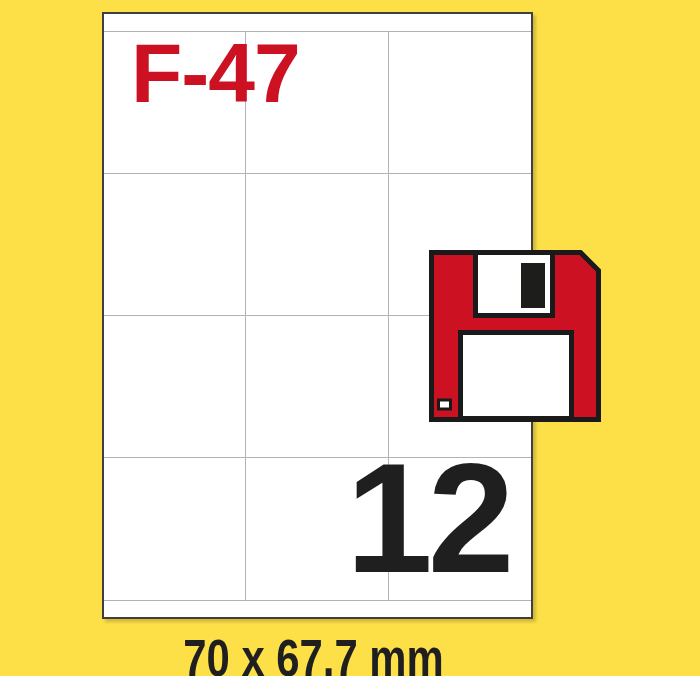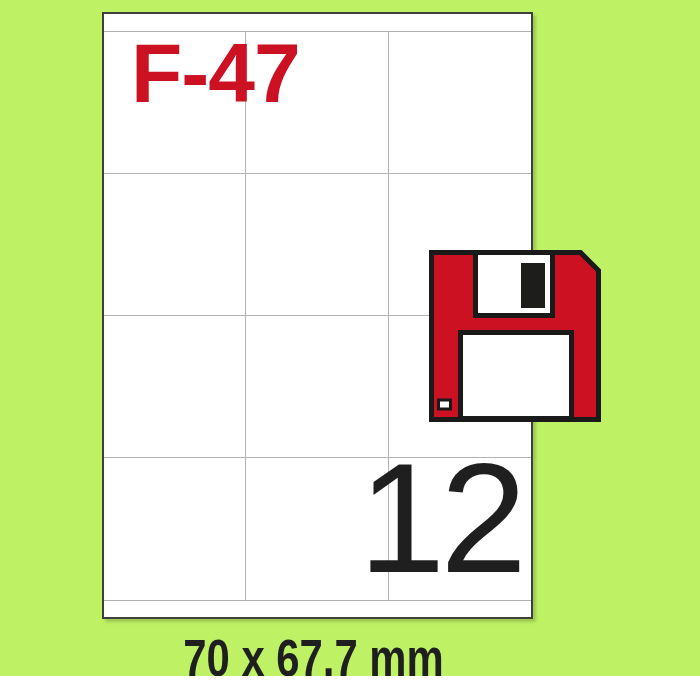--- a/index.html
+++ b/index.html
@@ -1,18 +1,18 @@
 <!DOCTYPE html>
 <html style="--accent-red: #cc1122; --text-dark: #1f1f1f; --grid-line: #b3b3b3; --sheet-border: #3f3f3f; --floppy-outline: #1a1a1a;"><head>
 <meta charset="utf-8">
 <style>
   html,body { margin:0; padding:0; }
   body { font-family:"Liberation Sans", sans-serif; background:#ffffff; }
   .canvas {
-    position:relative; width:700px; height:676px; background:#bef264;
+    position:relative; width:700px; height:676px; background:#fde047;
     overflow:hidden;
   }
   .sheet {
     position:absolute; left:102px; top:12px; width:427px; height:603px;
     background:#ffffff; border:2px solid var(--sheet-border,#3f3f3f);
     box-shadow:3px 3px 3px rgba(0,0,0,0.18);
   }
   .label-grid {
     position:absolute; left:0; top:17px; width:427px; height:570px;
     box-sizing:border-box;
@@ -26,22 +26,22 @@
   .cell.br { border-right:1px solid var(--grid-line,#b3b3b3); }
   .cell.bb { border-bottom:1px solid var(--grid-line,#b3b3b3); }
   .product-code {
     position:absolute; left:131px; top:31px; z-index:3;
     font-size:84px; font-weight:bold; line-height:1; letter-spacing:-1px;
     color:var(--accent-red,#cc1122);
     white-space:nowrap;
   }
   .count {
     position:absolute; left:346px; top:440px; width:176px; z-index:3;
-    font-size:156px; font-weight:normal; line-height:1; letter-spacing:-5px;
-    color:var(--text-dark,#1f1f1f); text-align:right;
+    font-size:156px; font-weight:bold; line-height:1; letter-spacing:-5px;
+    color:var(--text-dark,#1f1f1f); text-align:left;
     white-space:nowrap;
   }
   .floppy {
     position:absolute; left:429px; top:250px; width:172px; height:172px; z-index:4;
   }
   .floppy .body { fill:var(--accent-red,#cc1122); stroke:var(--floppy-outline,#1a1a1a); stroke-width:5; }
   .floppy .shutter { fill:#ffffff; stroke:var(--floppy-outline,#1a1a1a); stroke-width:5; }
   .floppy .slider { fill:#1d1d1b; }
   .floppy .label-area { fill:#ffffff; stroke:var(--floppy-outline,#1a1a1a); stroke-width:5; }
   .floppy .wp-tab { fill:#ffffff; stroke:var(--floppy-outline,#1a1a1a); stroke-width:3; }

